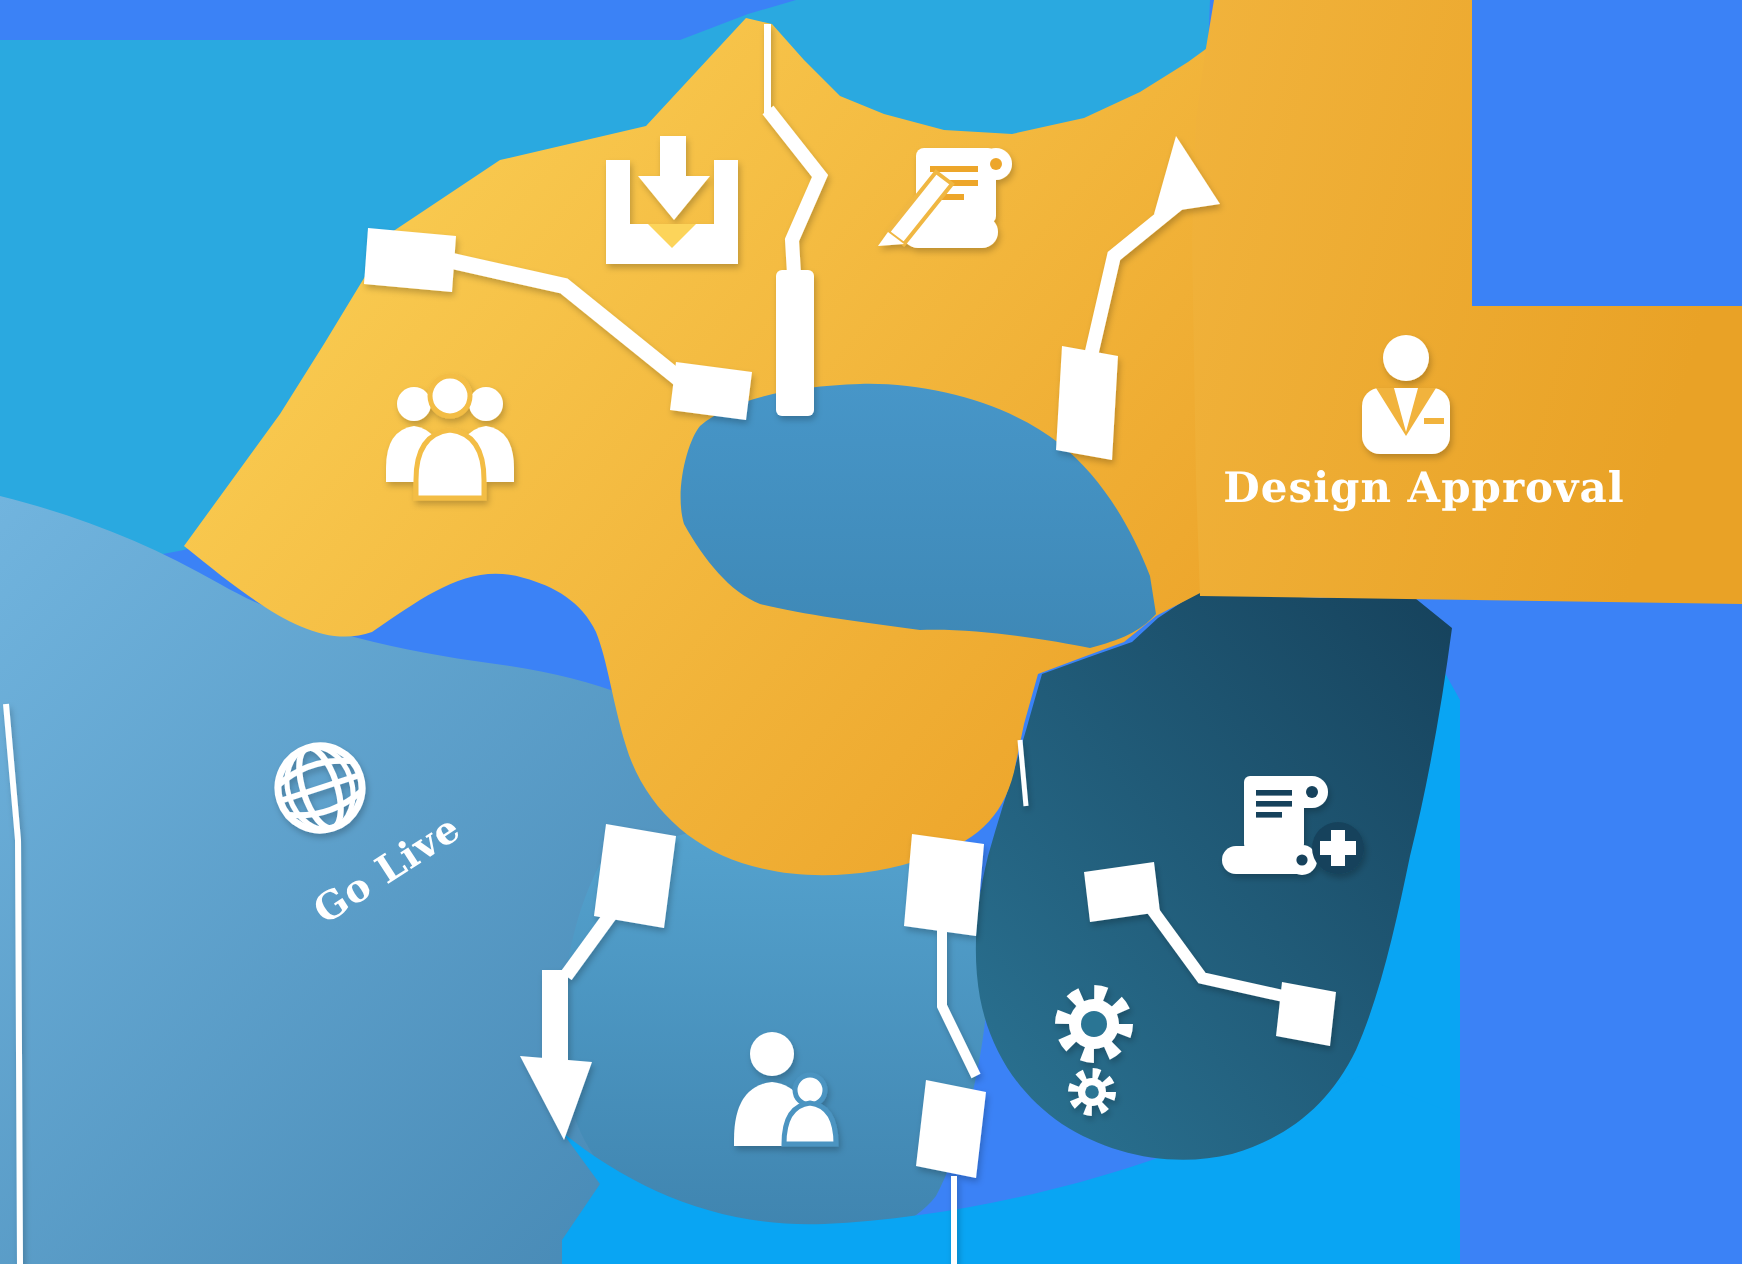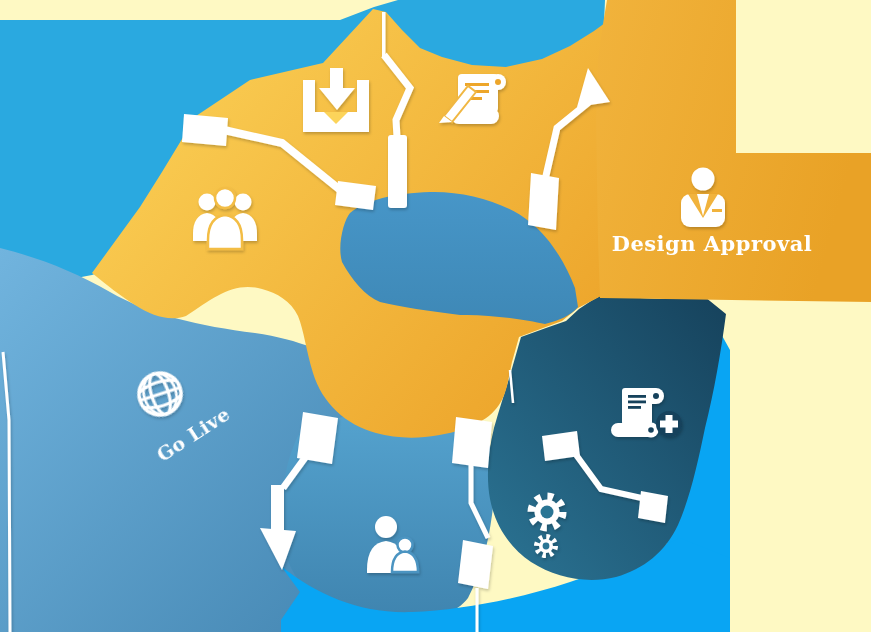--- a/index.html
+++ b/index.html
@@ -1,16 +1,16 @@
 <!DOCTYPE html>
 <html><head>
 <meta charset="utf-8">
 <style>
   html,body{margin:0;padding:0;background:#ffffff;}
-  .stage{position:relative;width:871px;height:632px;background:#fef9c3;overflow:hidden;
+  .stage{position:relative;width:871px;height:632px;background:#3b82f6;overflow:hidden;
          font-family:"DejaVu Serif", serif;}
   svg{display:block;}
   .w{fill:#ffffff;}
   .label{font-family:"DejaVu Serif", serif;font-weight:bold;fill:#ffffff;}
   .lbl-big{font-size:21px;letter-spacing:0.5px;}
   .lbl-med{font-size:19px;letter-spacing:0.5px;}
 </style>
 </head>
 <body>
 

